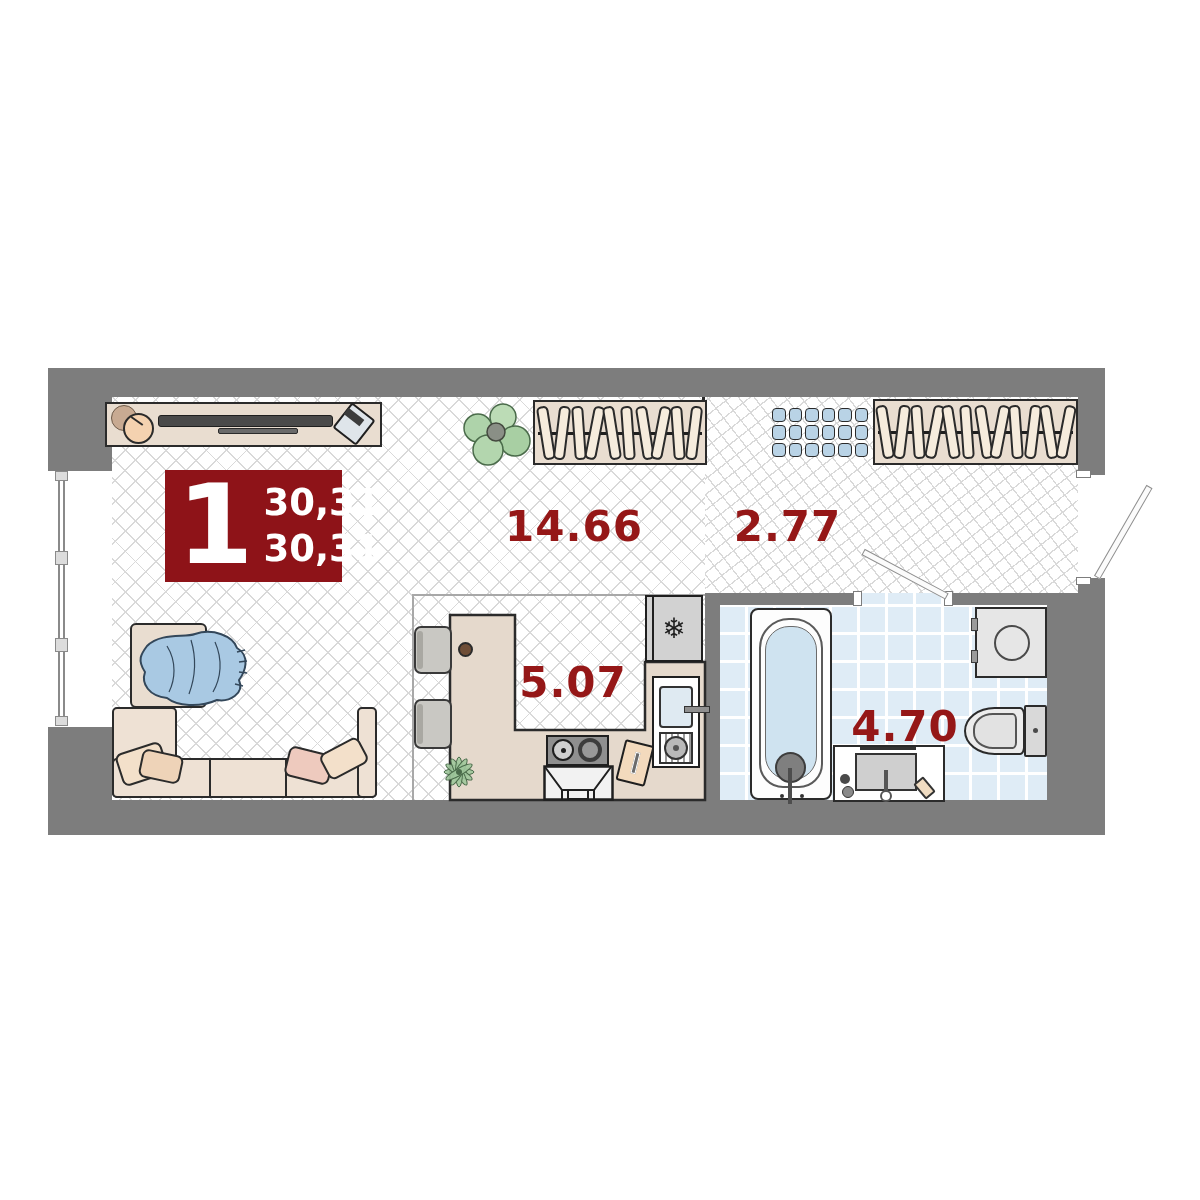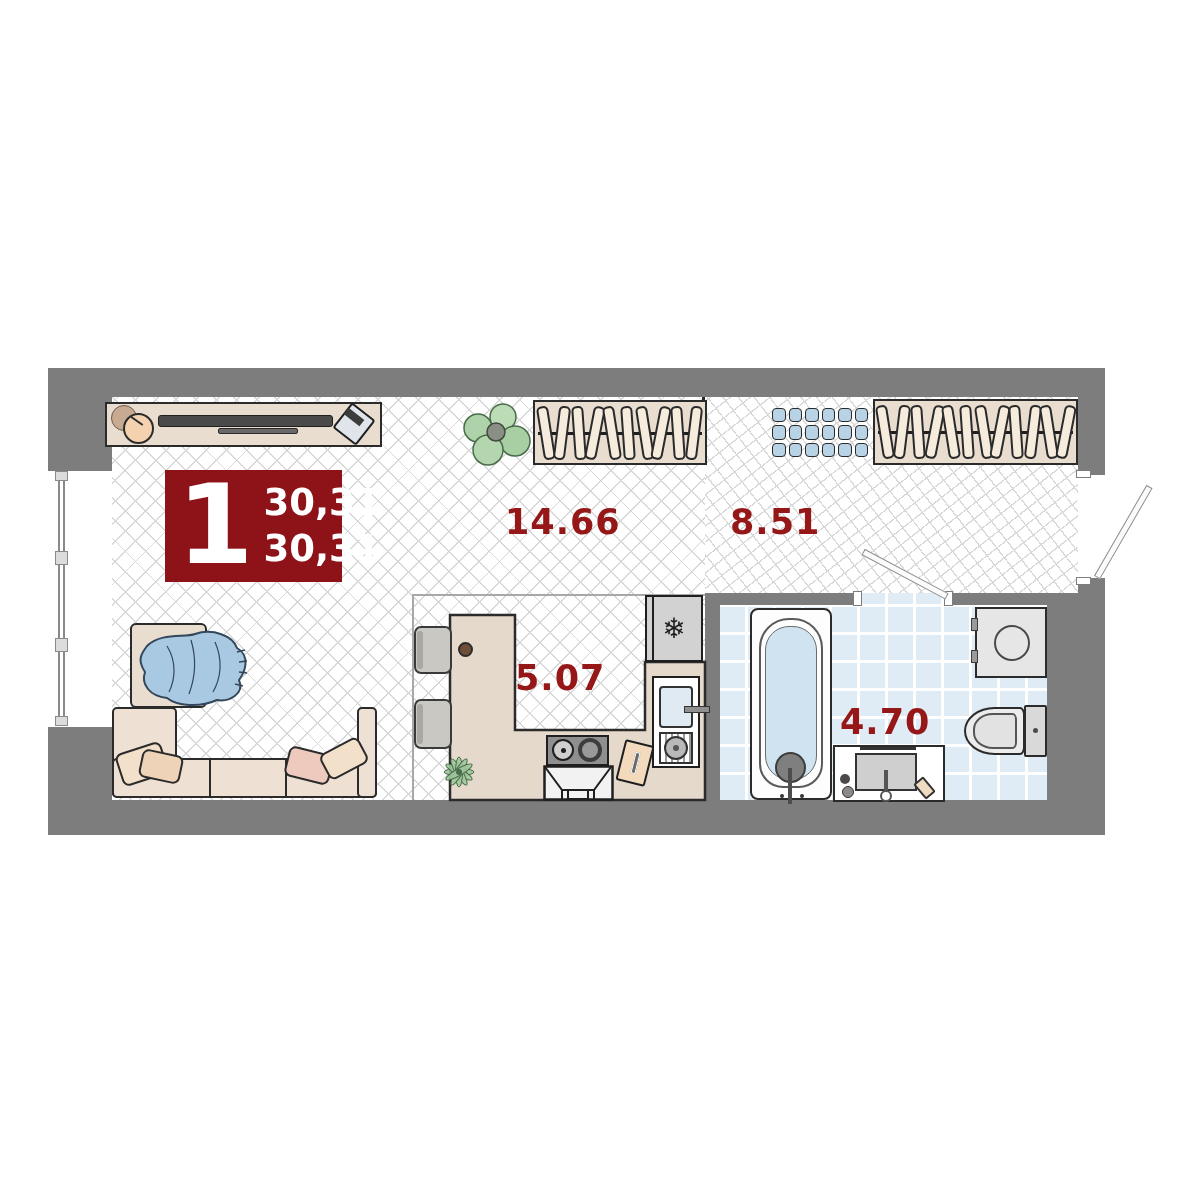--- a/index.html
+++ b/index.html
@@ -35,21 +35,21 @@
   .hanger:nth-child(even){transform:rotate(7deg);}
   .hanger:nth-child(3n){transform:rotate(-4deg);}
   .hanger:nth-child(4n){transform:rotate(11deg);}
   
   .shoe-grid{position:absolute;box-sizing:border-box;display:grid;grid-template-columns:repeat(6,1fr);gap:3px;}
   .shoe-cell{background:#b9d3e6;border:1.5px solid #2a2a2a;border-radius:4px;}
   
   .sofa{background:#eee1d4;border:2px solid #2b2b2b;border-radius:5px;box-sizing:border-box;}
   .pillow{position:absolute;box-sizing:border-box;border:2px solid #2b2b2b;border-radius:7px;}
   
-  .arealabel{position:absolute;color:#951717;font-weight:bold;font-size:35px;text-align:left;letter-spacing:1px;}
+  .arealabel{position:absolute;color:#951717;font-weight:bold;font-size:42px;text-align:center;letter-spacing:1px;}
   .badge{position:absolute;background:#8e1318;color:#ffffff;display:flex;align-items:center;padding-left:12px;box-sizing:border-box;}
   .badge .big{font-size:110px;font-weight:bold;line-height:0.85;}
   .badge .col{margin-left:10px;font-size:37px;font-weight:bold;line-height:1.25;}
   
   .doorleaf{position:absolute;background:#fbfbfb;border:1.5px solid #8f8f8f;box-sizing:border-box;}
   .jamb{position:absolute;background:#ffffff;border:1px solid #7d7d7d;box-sizing:border-box;}
   
   .winframe{position:absolute;box-sizing:border-box;border-left:2px solid #8a8a8a;border-right:2px solid #8a8a8a;}
   .winbox{position:absolute;background:#dcdcdc;border:1px solid #8a8a8a;box-sizing:border-box;}
   .chair{position:absolute;box-sizing:border-box;background:#c9c8c3;border:2px solid #3a3a3a;border-radius:7px;}
@@ -254,17 +254,17 @@
   <div class="appliance" style="left:833px;top:745px;width:112px;height:57px;background:#ffffff;border:2px solid #2b2b2b;"></div>
   <div style="position:absolute;left:860px;top:747px;width:56px;height:3px;background:#333;"></div>
   <div class="appliance" style="left:855px;top:753px;width:62px;height:38px;background:#cfcfcf;border:2px solid #333;"></div>
   <div style="position:absolute;left:884px;top:770px;width:4px;height:26px;background:#555;"></div>
   <div class="furn round" style="left:880px;top:790px;width:12px;height:12px;border:2px solid #555;background:#fff;"></div>
   <div class="furn round" style="left:840px;top:774px;width:10px;height:10px;background:#4a4a4a;"></div>
   <div class="furn round" style="left:842px;top:786px;width:12px;height:12px;background:#8a8a8a;border:1.5px solid #333;"></div>
   <div class="furn" style="left:918px;top:778px;width:13px;height:20px;background:#f0dcc2;border:2px solid #333;border-radius:2px;transform:rotate(-40deg);"></div>
 
   <div class="arealabel" style="left:505px;top:502px;width:135px;">14.66</div>
-  <div class="arealabel" style="left:730px;top:502px;width:115px;">8.51</div>
+  <div class="arealabel" style="left:730px;top:502px;width:115px;">2.77</div>
   <div class="arealabel" style="left:515px;top:658px;width:116px;">5.07</div>
   <div class="arealabel" style="left:840px;top:658px;width:130px;margin-top:44px;">4.70</div>
 
 </div>
 
 </body></html>

